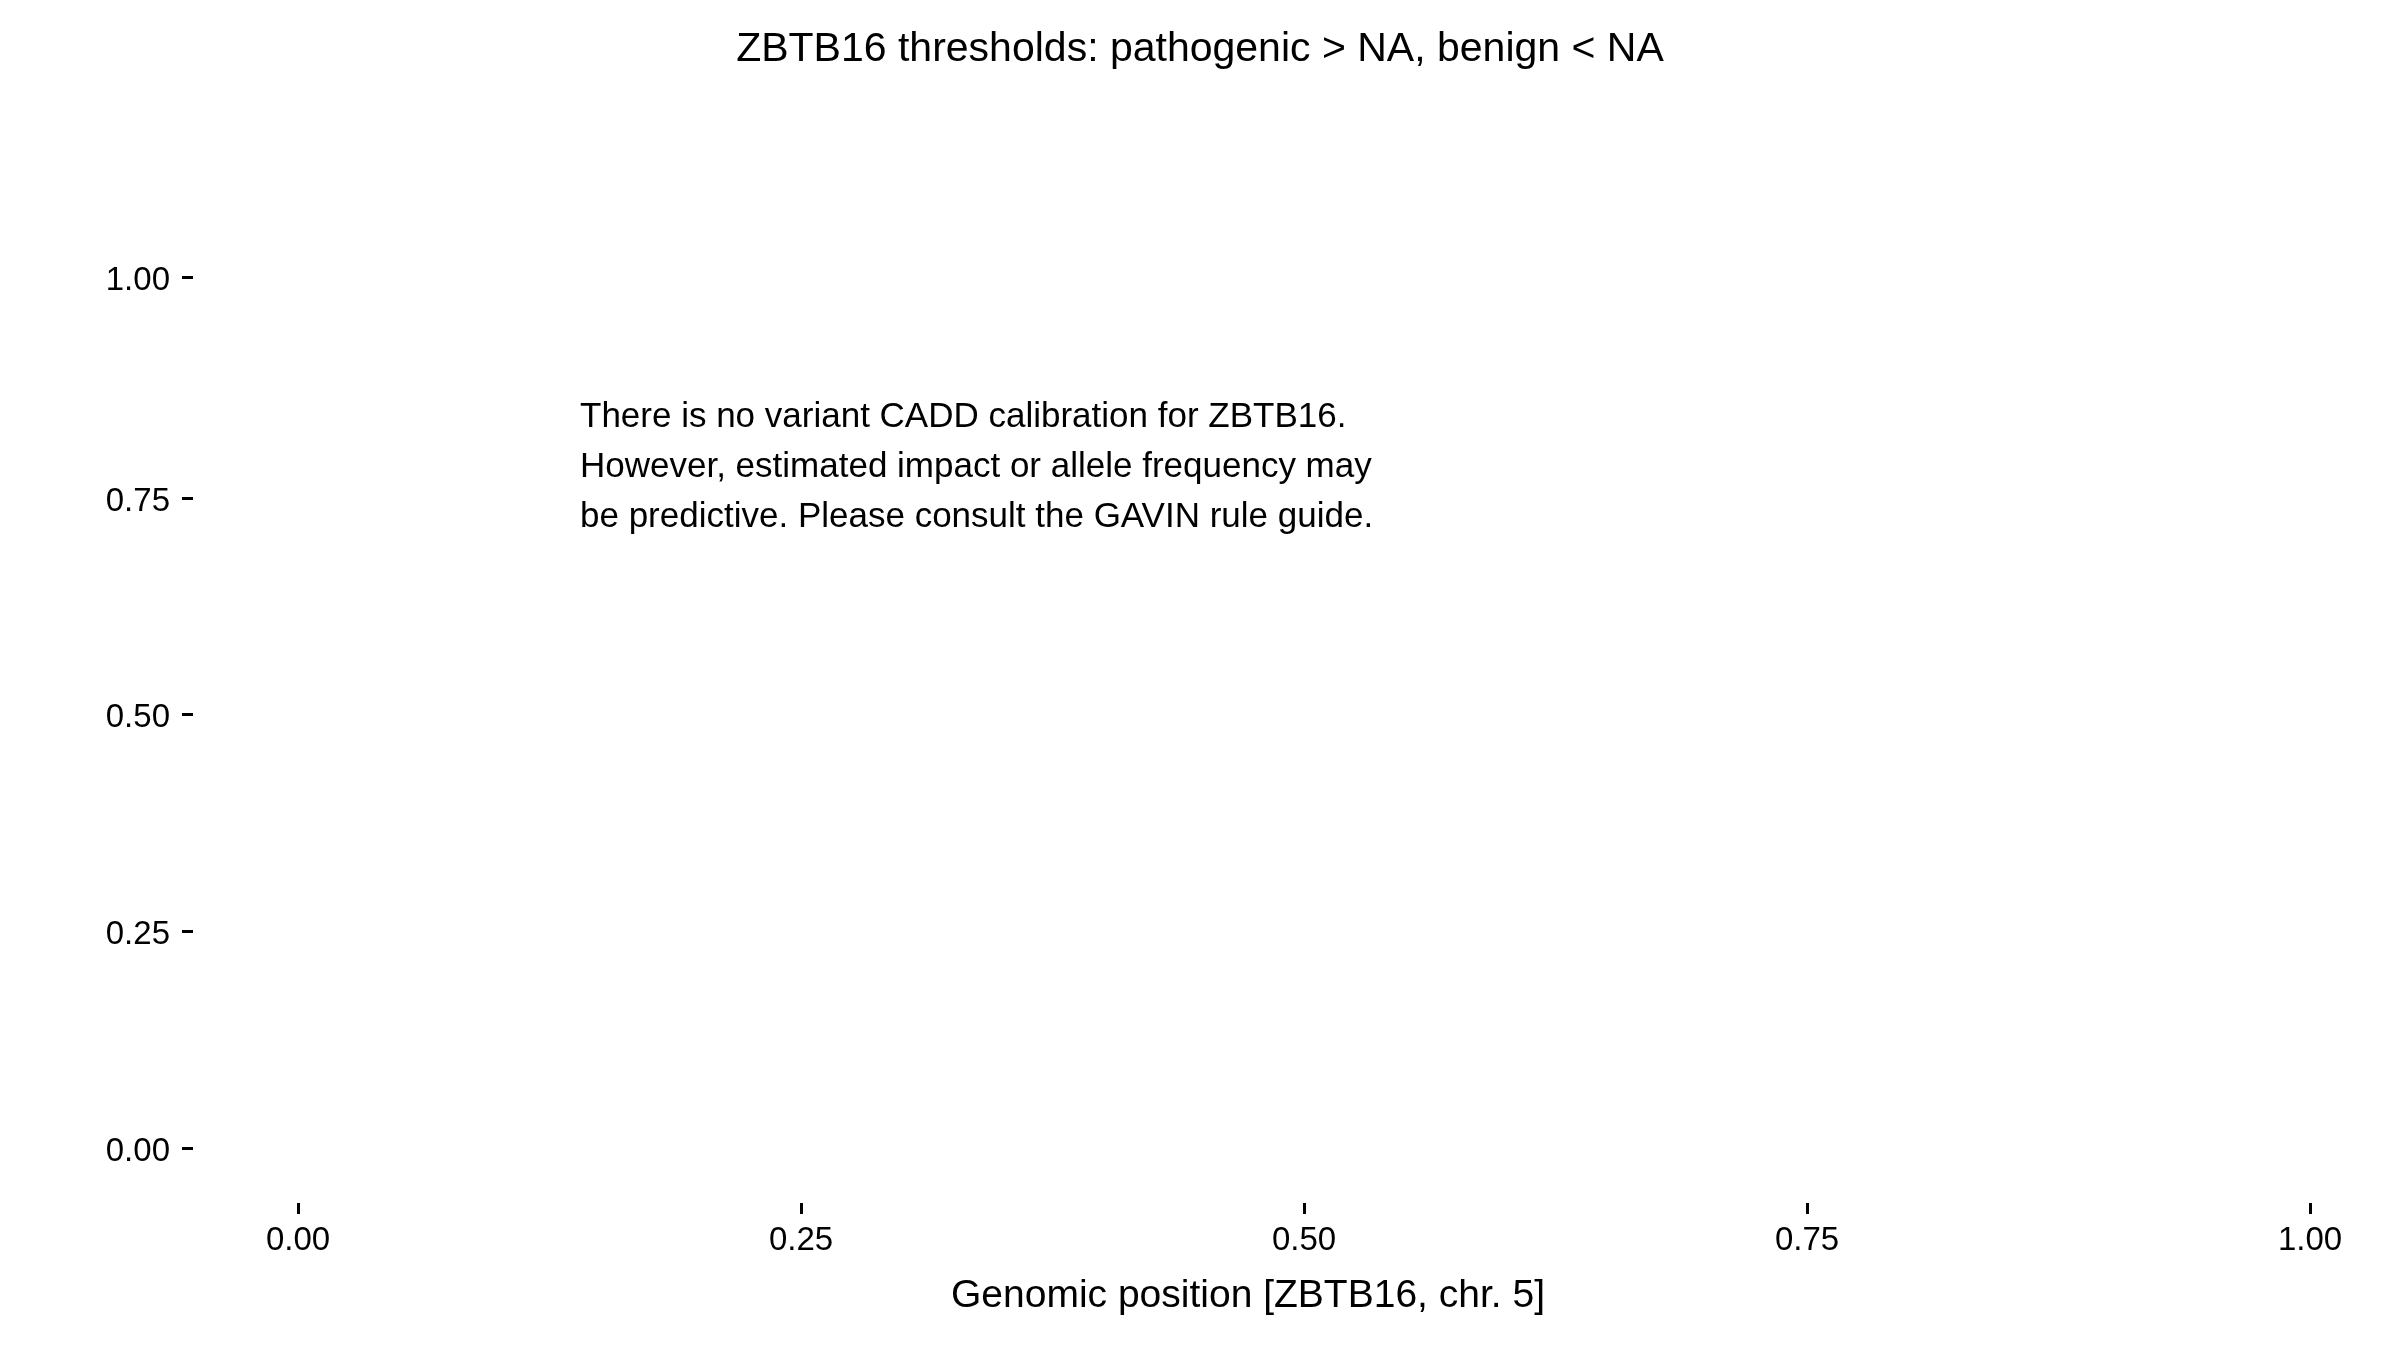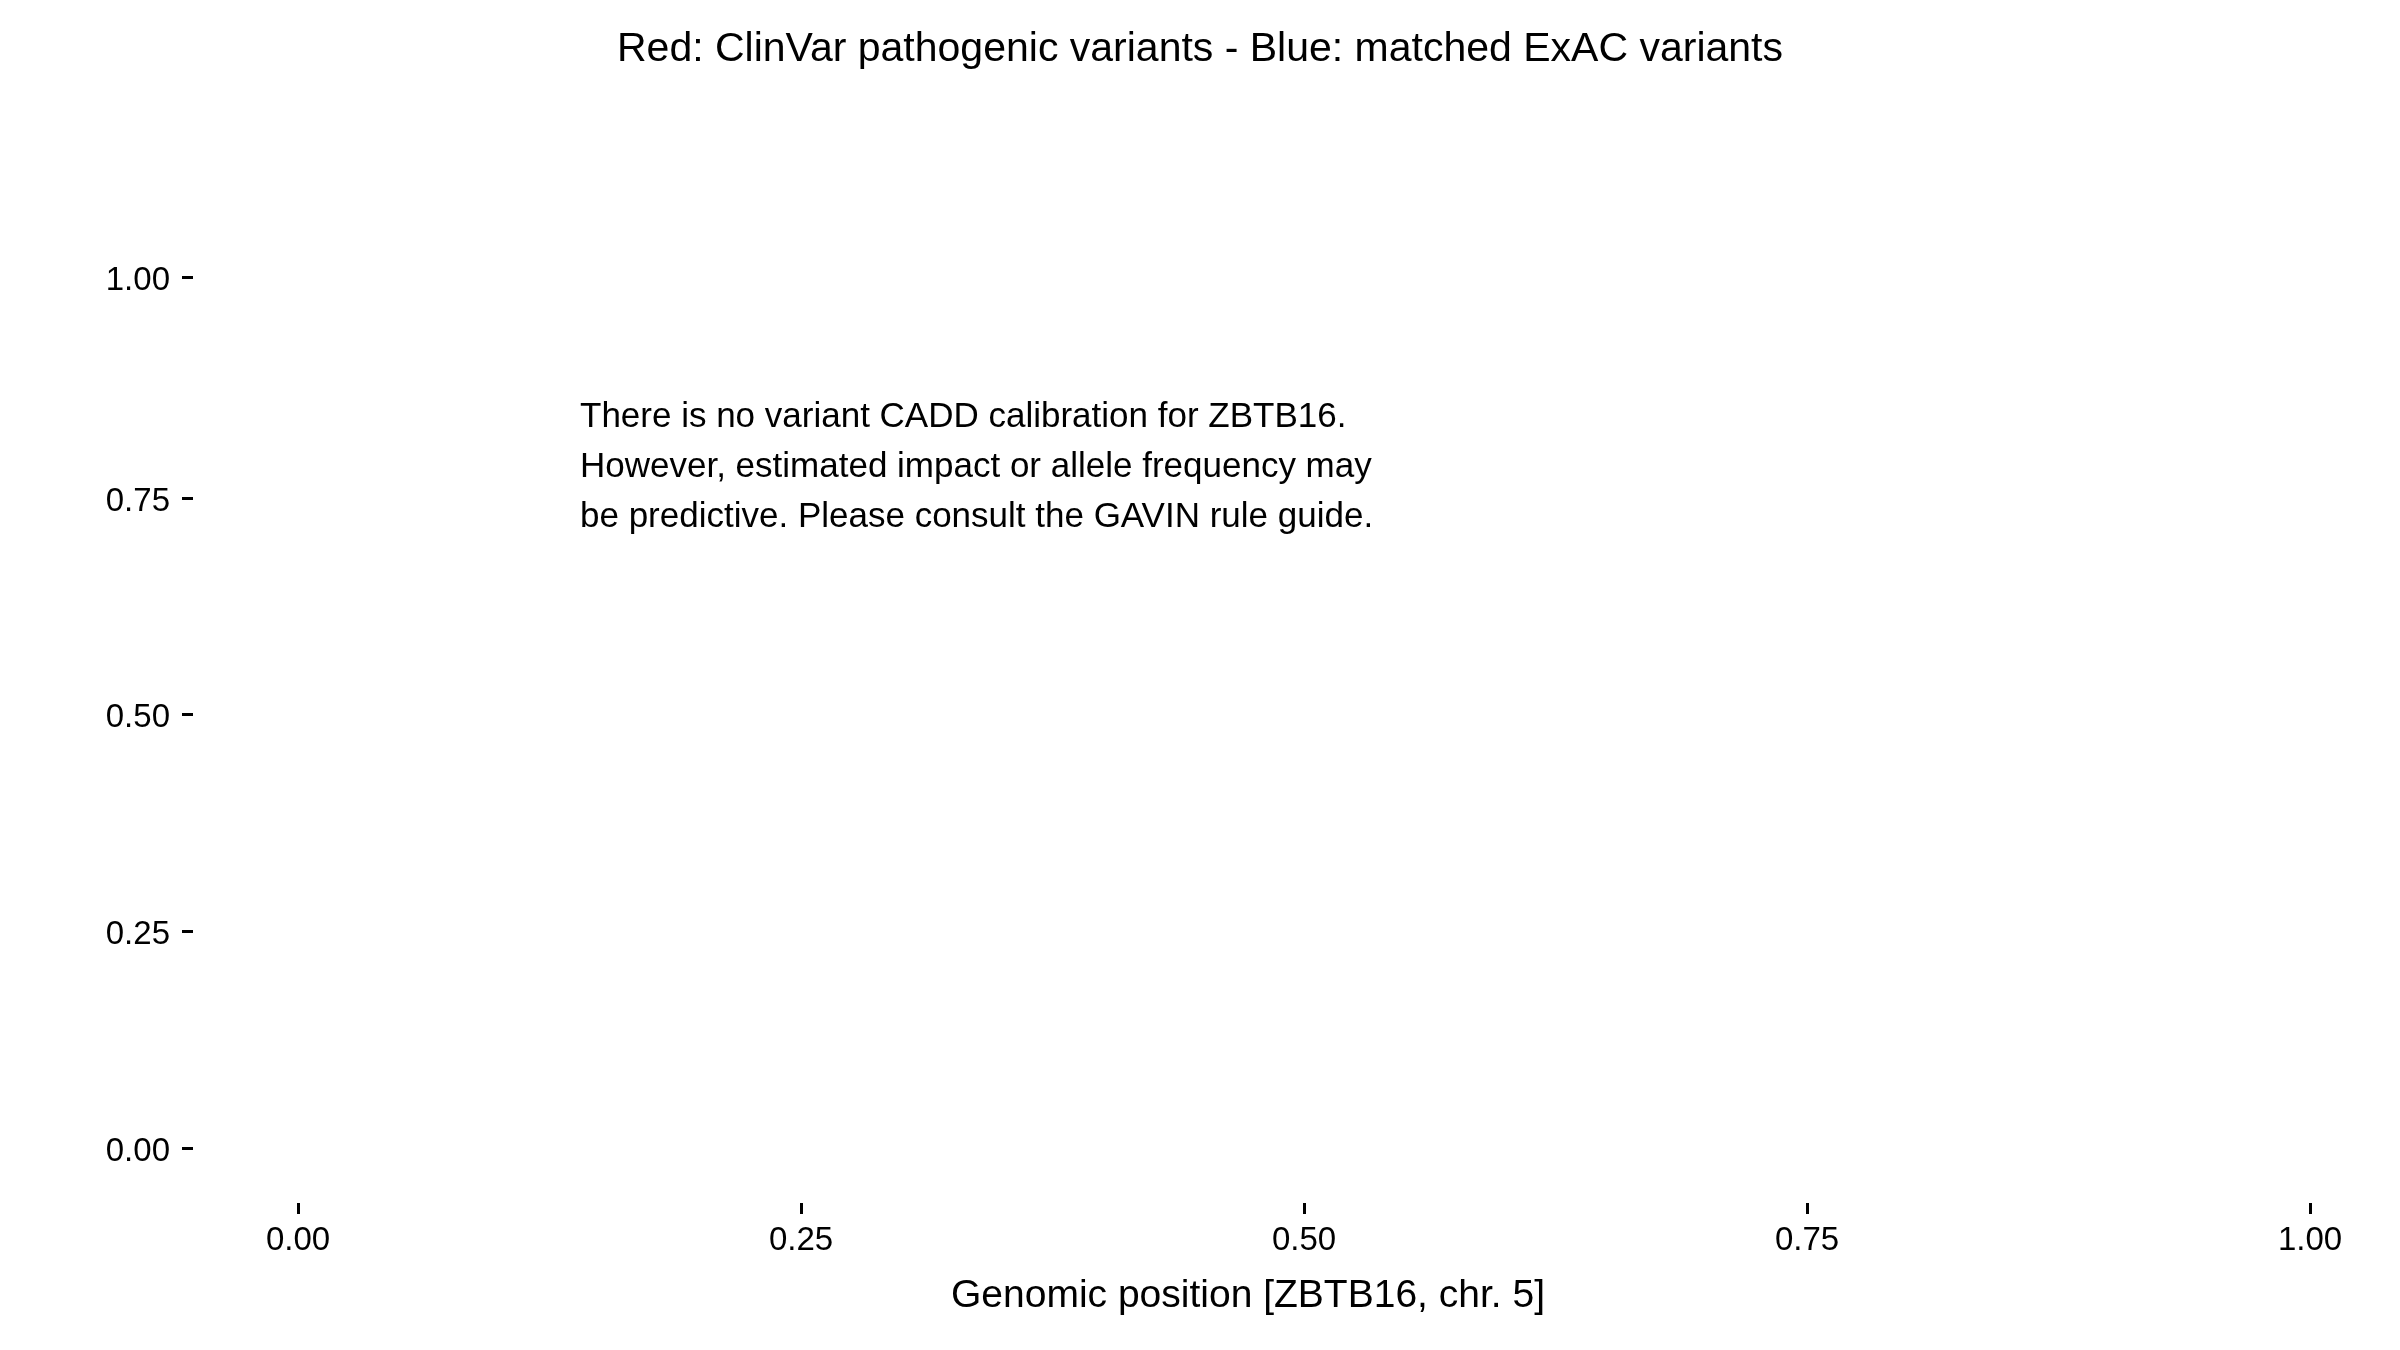--- a/index.html
+++ b/index.html
@@ -102,21 +102,21 @@
     height: 11px;
     background: #000;
   }
 </style>
 </head>
 <body>
 
 <div id="figure">
 
   <div class="title-block">
-    <div class="title-line">Red: ClinVar pathogenic variants - Blue: matched ExAC variants</div>
+    <div class="title-line">ZBTB16 thresholds: pathogenic &gt; NA, benign &lt; NA</div>
   </div>
 
   <div class="y-tick-label" style="left:20px; top:262px;">1.00</div>
   <div class="y-tick-label" style="left:20px; top:483px;">0.75</div>
   <div class="y-tick-label" style="left:20px; top:699px;">0.50</div>
   <div class="y-tick-label" style="left:20px; top:916px;">0.25</div>
   <div class="y-tick-label" style="left:20px; top:1133px;">0.00</div>
 
   <div class="y-tick-mark" style="left:182px; top:276px;"></div>
   <div class="y-tick-mark" style="left:182px; top:497px;"></div>

